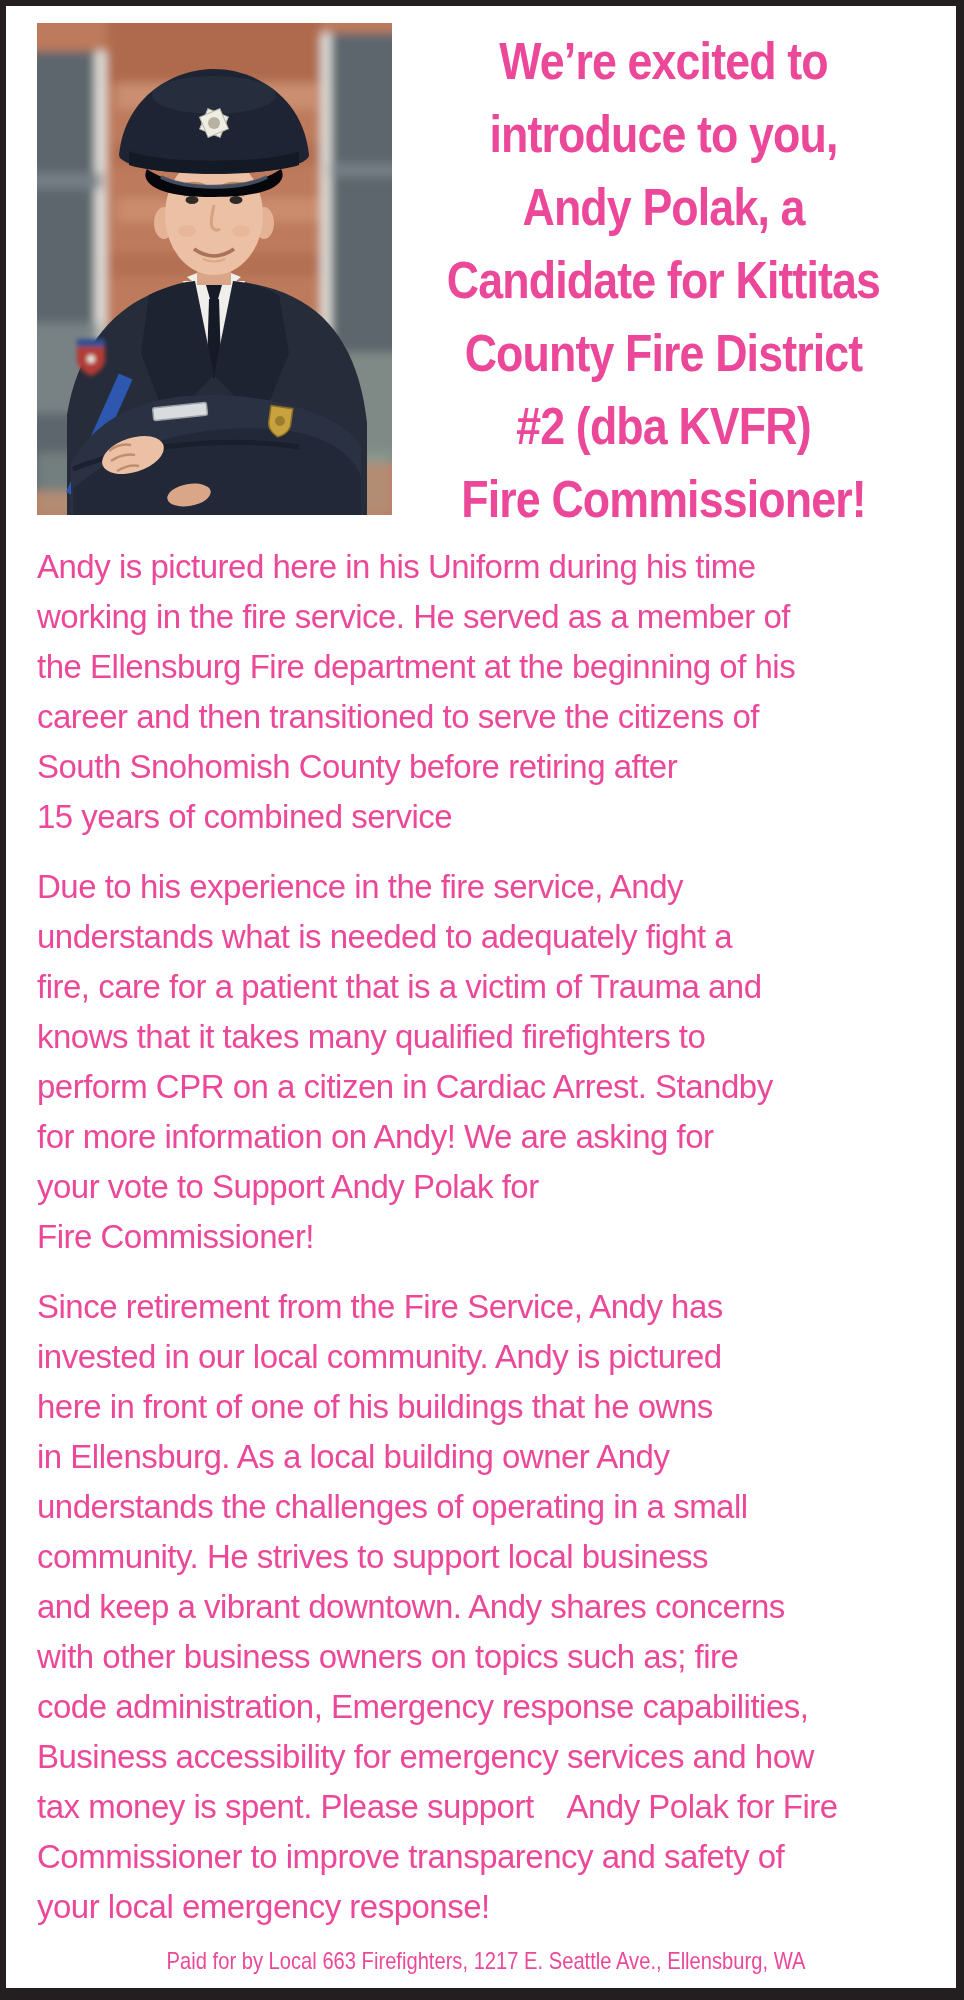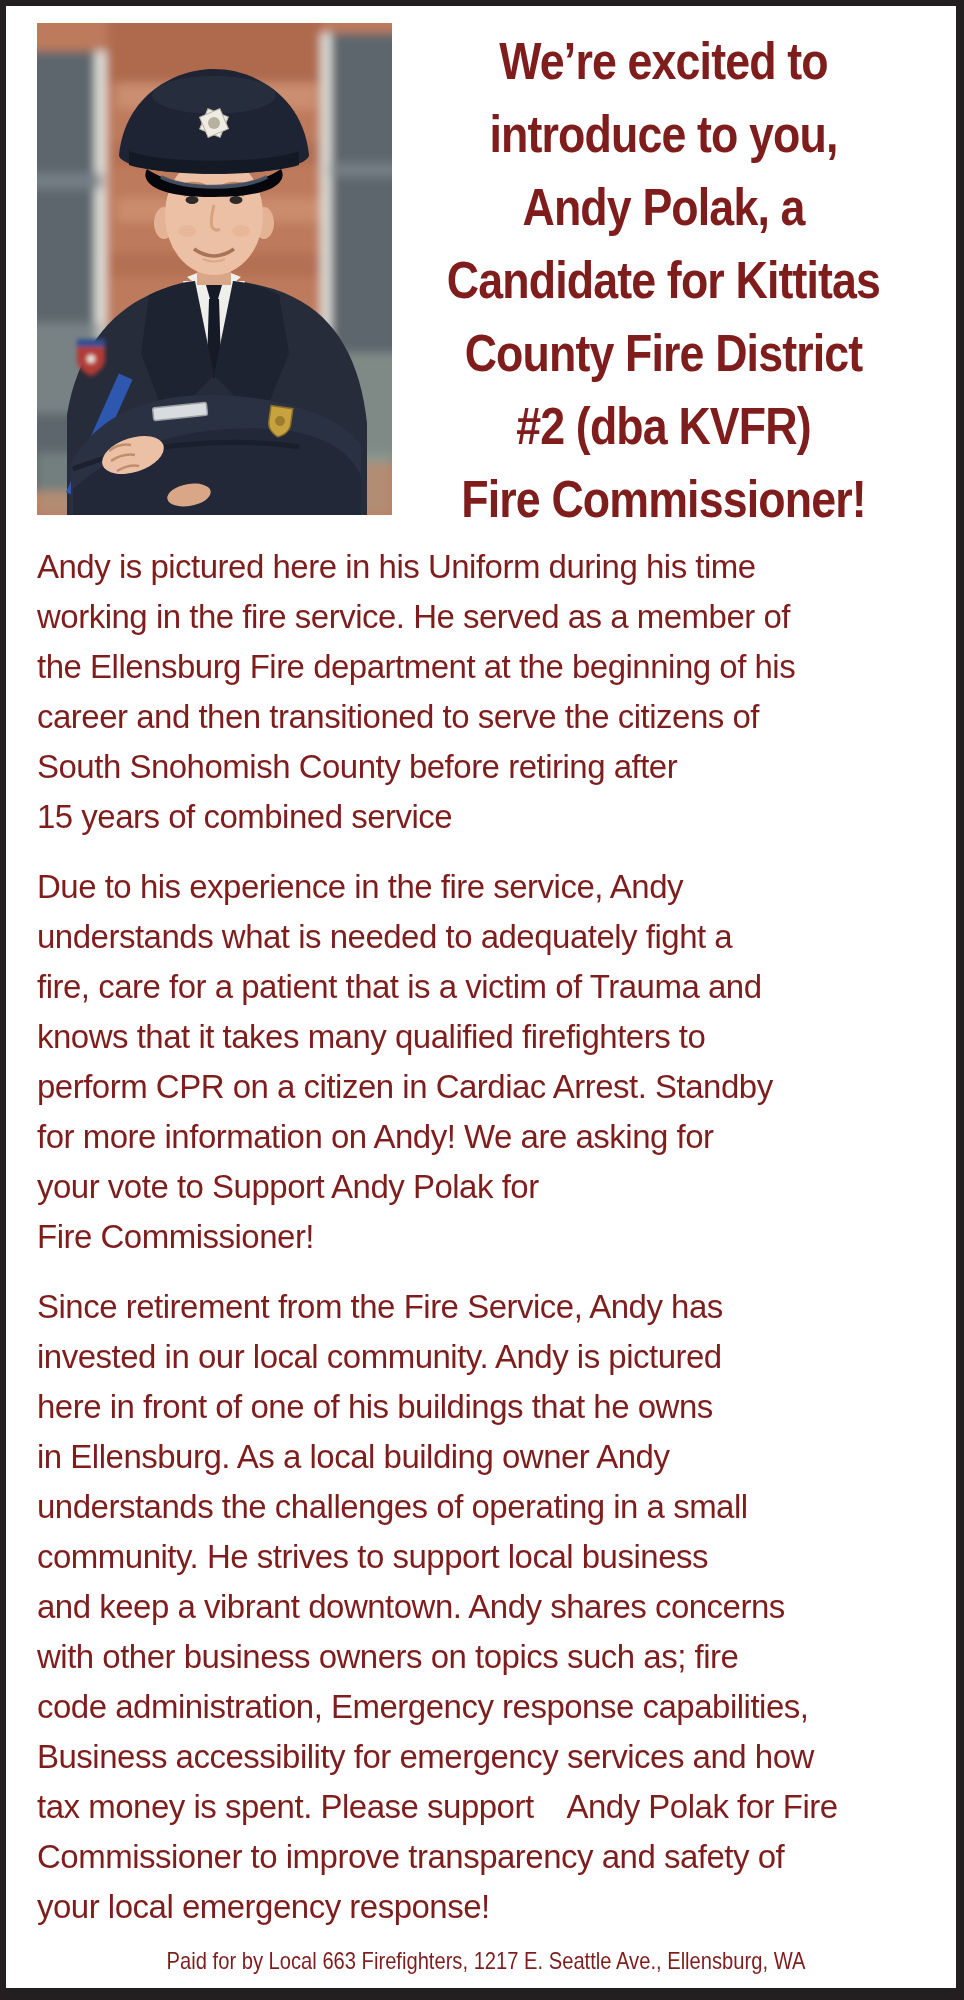--- a/index.html
+++ b/index.html
@@ -5,21 +5,21 @@
   html,body { margin:0; padding:0; background:#ffffff; }
   .ad {
     position:relative;
     width:964px; height:2000px;
     box-sizing:border-box;
     background:#ffffff;
     border:solid #231f20;
     border-width:6px 8px 12px 6px;
     padding:17px 21px 0 31px;
     font-family:"Liberation Sans","DejaVu Sans",sans-serif;
-    color:#7f1d1d;
+    color:#ec4899;
     overflow:hidden;
   }
   .top-row { display:flex; align-items:flex-start; }
   .photo {
     flex:0 0 355px;
     width:355px; height:492px;
     overflow:hidden;
     background:#bd7a5c;
   }
   .photo svg { display:block; width:100%; height:100%; }

